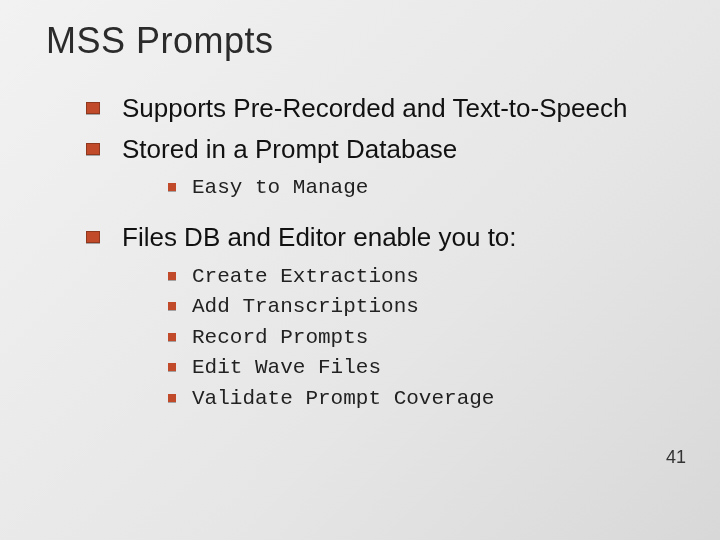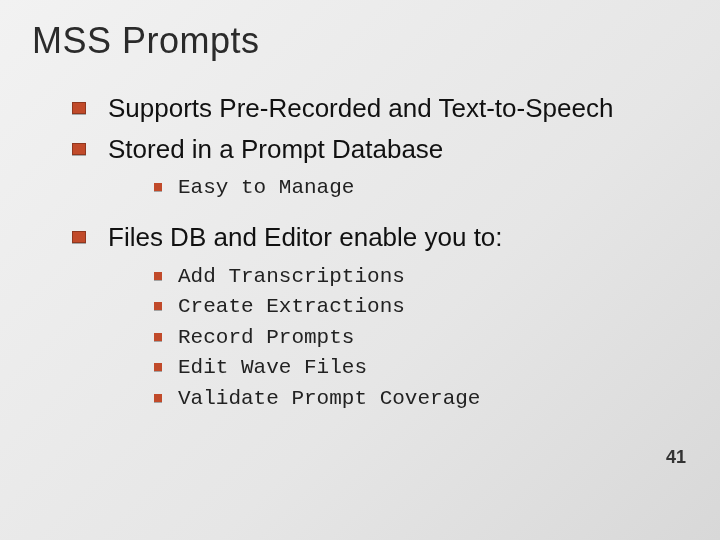--- a/index.html
+++ b/index.html
@@ -10,21 +10,21 @@
     font-family: Arial, Helvetica, sans-serif;
     background: linear-gradient(135deg, #f2f2f2 0%, #e6e6e6 60%, #d8d8d8 100%);
     color: #1a1a1a;
     overflow: hidden;
   }
   .slide {
     position: relative;
     width: 720px;
     height: 492px;
     box-sizing: border-box;
-    padding: 20px 40px 40px 32px;
+    padding: 20px 40px 40px 46px;
   }
   h1.title {
     font-size: 36px;
     font-weight: 400;
     color: #2b2b2b;
     margin: 0 0 30px 0;
     letter-spacing: 0.5px;
   }
   ul.level1 {
     list-style: none;
@@ -71,21 +71,20 @@
     height: 8px;
     background: #c14a2a;
     box-shadow: 0 1px 0 rgba(0,0,0,0.3);
   }
   .page-number {
     position: absolute;
     right: 34px;
     bottom: 24px;
     font-size: 18px;
     color: #333;
-    font-weight: bold;
   }
 </style>
 </head>
 <body>
 
 <div class="slide">
   <h1 class="title">MSS Prompts</h1>
 
   <ul class="level1">
     <li>
@@ -96,24 +95,24 @@
       <ul class="level2">
         <li>
           <span>Easy to Manage</span>
         </li>
       </ul>
     </li>
     <li>
       <span>Files DB and Editor enable you to:</span>
       <ul class="level2">
         <li>
-          <span>Add Transcriptions</span>
+          <span>Create Extractions</span>
         </li>
         <li>
-          <span>Create Extractions</span>
+          <span>Add Transcriptions</span>
         </li>
         <li>
           <span>Record Prompts</span>
         </li>
         <li>
           <span>Edit Wave Files</span>
         </li>
         <li>
           <span>Validate Prompt Coverage</span>
         </li>

